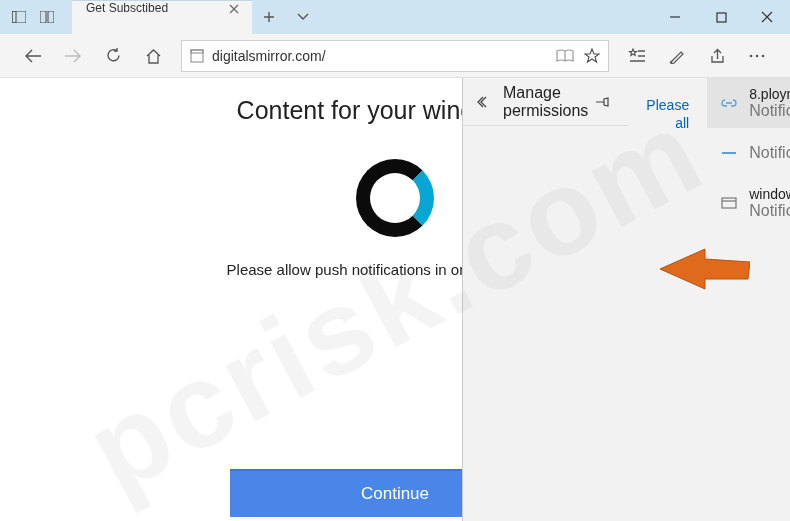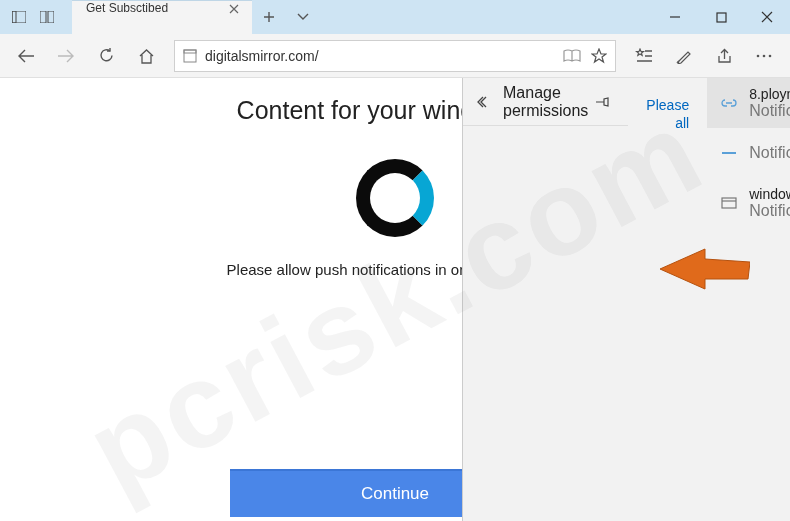--- a/index.html
+++ b/index.html
@@ -12,21 +12,21 @@
 .tab { background: #f4f4f4; height: 34px; margin-left: 6px; display: flex; align-items: flex-start; padding: 0 10px 0 14px; min-width: 180px; border-top: 1px solid #bfd6e6; }
 .tab-title { font-size: 12px; color: #333; flex: 1; }
 .tab-close { width: 16px; height: 16px; display:flex; align-items:center; justify-content:center; color:#555; margin-left: 8px; }
 .tab-actions { display: flex; align-items: center; }
 .tab-action { width: 34px; height: 34px; display:flex; align-items:center; justify-content:center; color:#444; }
 .titlebar-spacer { flex: 1; }
 .win-controls { display: flex; }
 .win-btn { width: 46px; height: 34px; display:flex; align-items:center; justify-content:center; color:#333; }
 
 
-.toolbar { height: 44px; background: #f4f4f4; display:flex; align-items:center; padding: 0 8px; gap: 4px; border-bottom: 1px solid #e0e0e0; }
+.toolbar { height: 44px; background: #f4f4f4; display:flex; align-items:center; padding: 0 15px; gap: 4px; border-bottom: 1px solid #e0e0e0; }
 .tool-btn { width: 36px; height: 36px; display:flex; align-items:center; justify-content:center; color:#555; }
 .tool-btn.disabled { color: #bbb; }
 .addr { flex: 1; height: 32px; border: 1px solid #cfcfcf; background: #fff; display:flex; align-items:center; padding: 0 8px; margin: 0 6px; }
 .addr-icon { color:#777; margin-right: 8px; }
 .addr-text { font-size: 14px; color:#333; flex:1; }
 .addr-right { display:flex; gap:10px; align-items:center; color:#666; }
 
 
 .content { position: relative; height: calc(521px - 34px - 44px); background:#fff; }
 .page { padding-top: 18px; text-align:center; }

